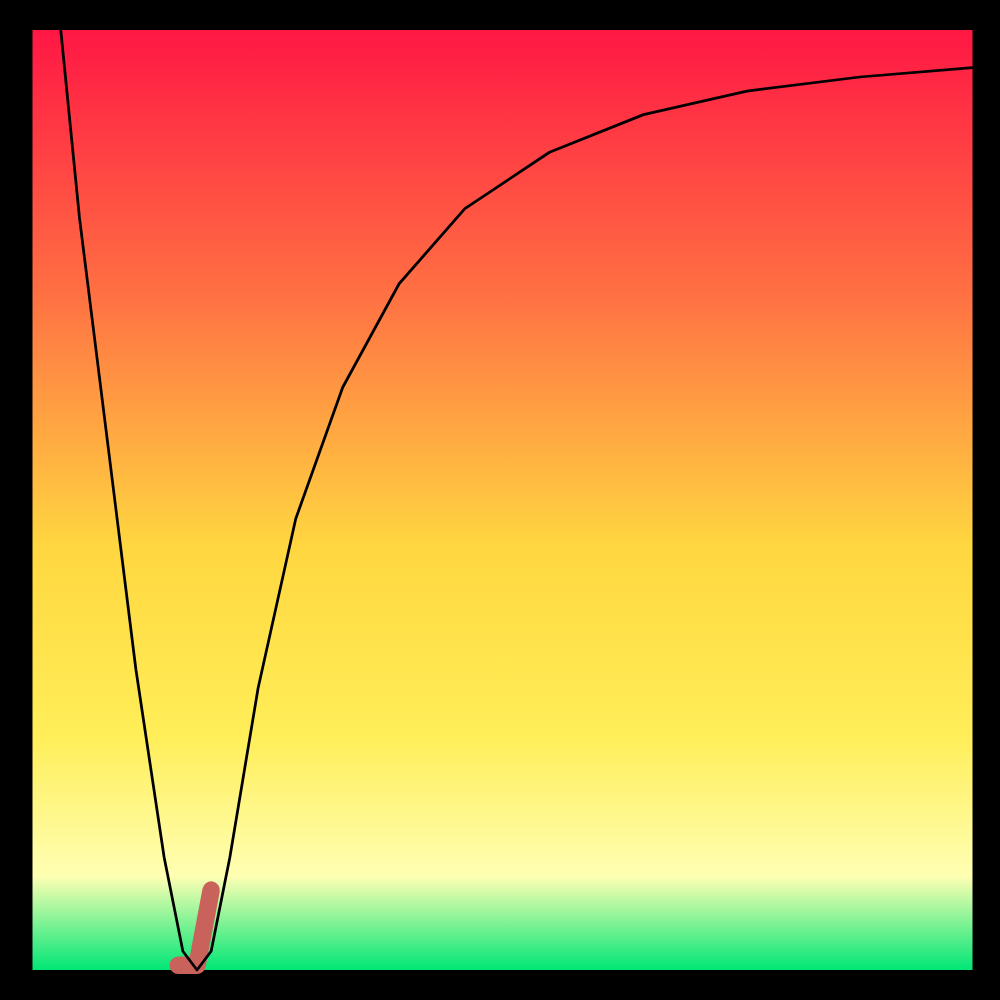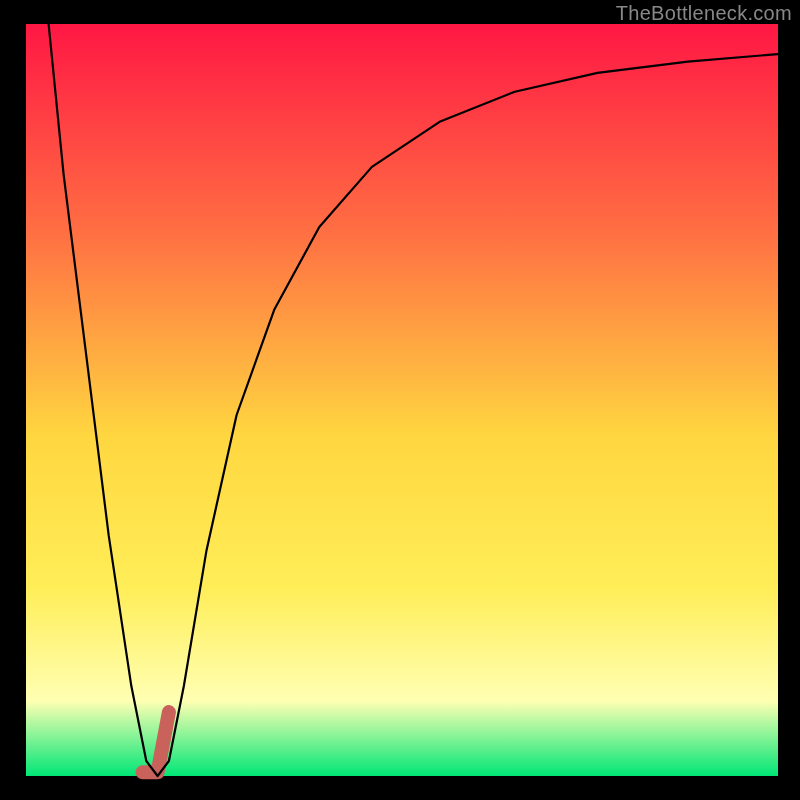--- a/index.html
+++ b/index.html
@@ -31,21 +31,20 @@
     left: 0;
     top: 0;
     width: 800px;
     height: 800px;
   }
 </style>
 </head>
 <body>
 
 <div class="stage">
-  <div class="watermark">TheBottleneck.com</div>
   <svg class="plot" viewBox="0 0 800 800">
     <defs>
       <linearGradient id="bg-grad" x1="0" y1="0" x2="0" y2="1">
         <stop id="g0" offset="0%" stop-color="#ff1744"></stop>
         <stop id="g1" offset="28%" stop-color="#ff7043"></stop>
         <stop id="g2" offset="55%" stop-color="#ffd740"></stop>
         <stop id="g3" offset="75%" stop-color="#ffee58"></stop>
         <stop id="g4" offset="90%" stop-color="#ffffb3"></stop>
         <stop id="g5" offset="100%" stop-color="#00e676"></stop>
       </linearGradient>

